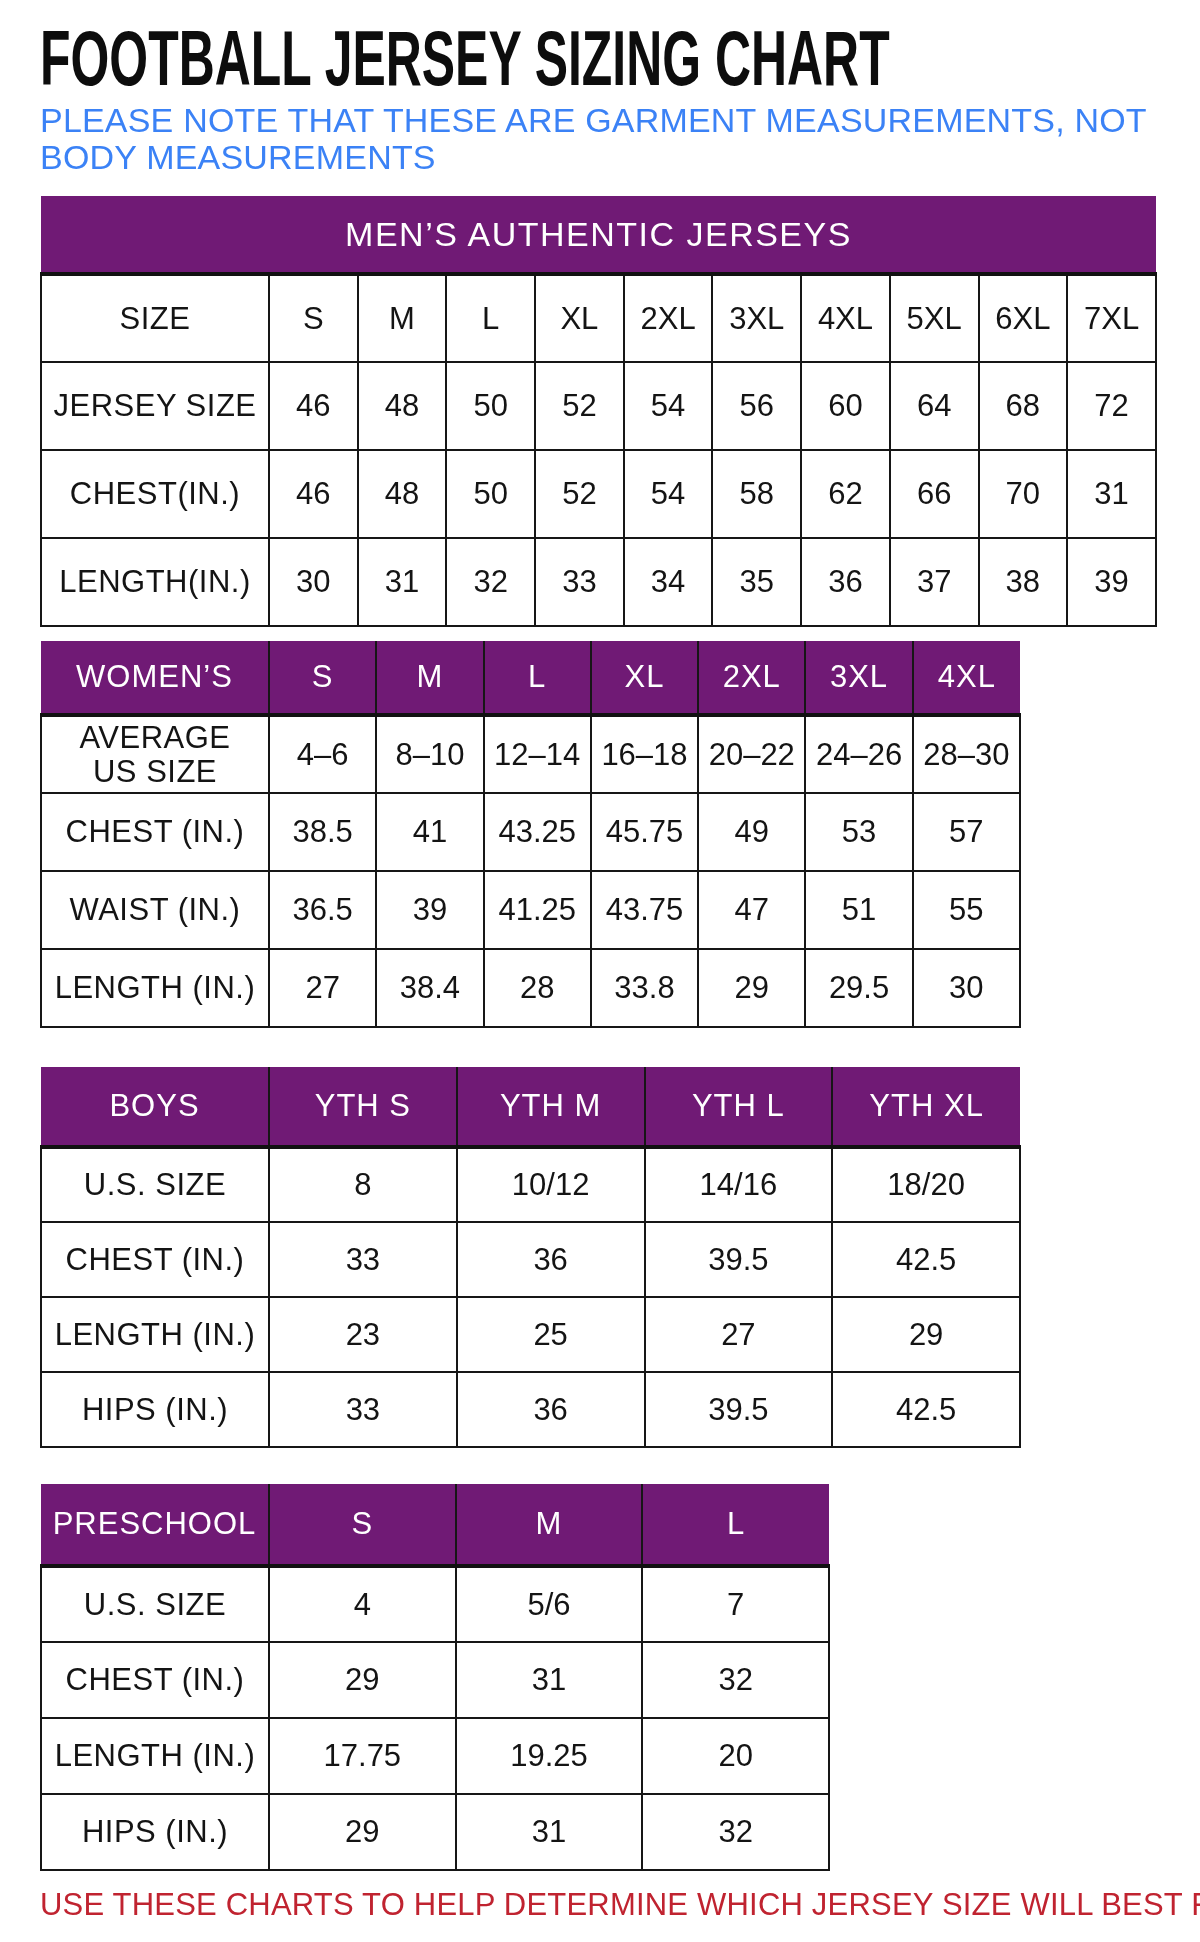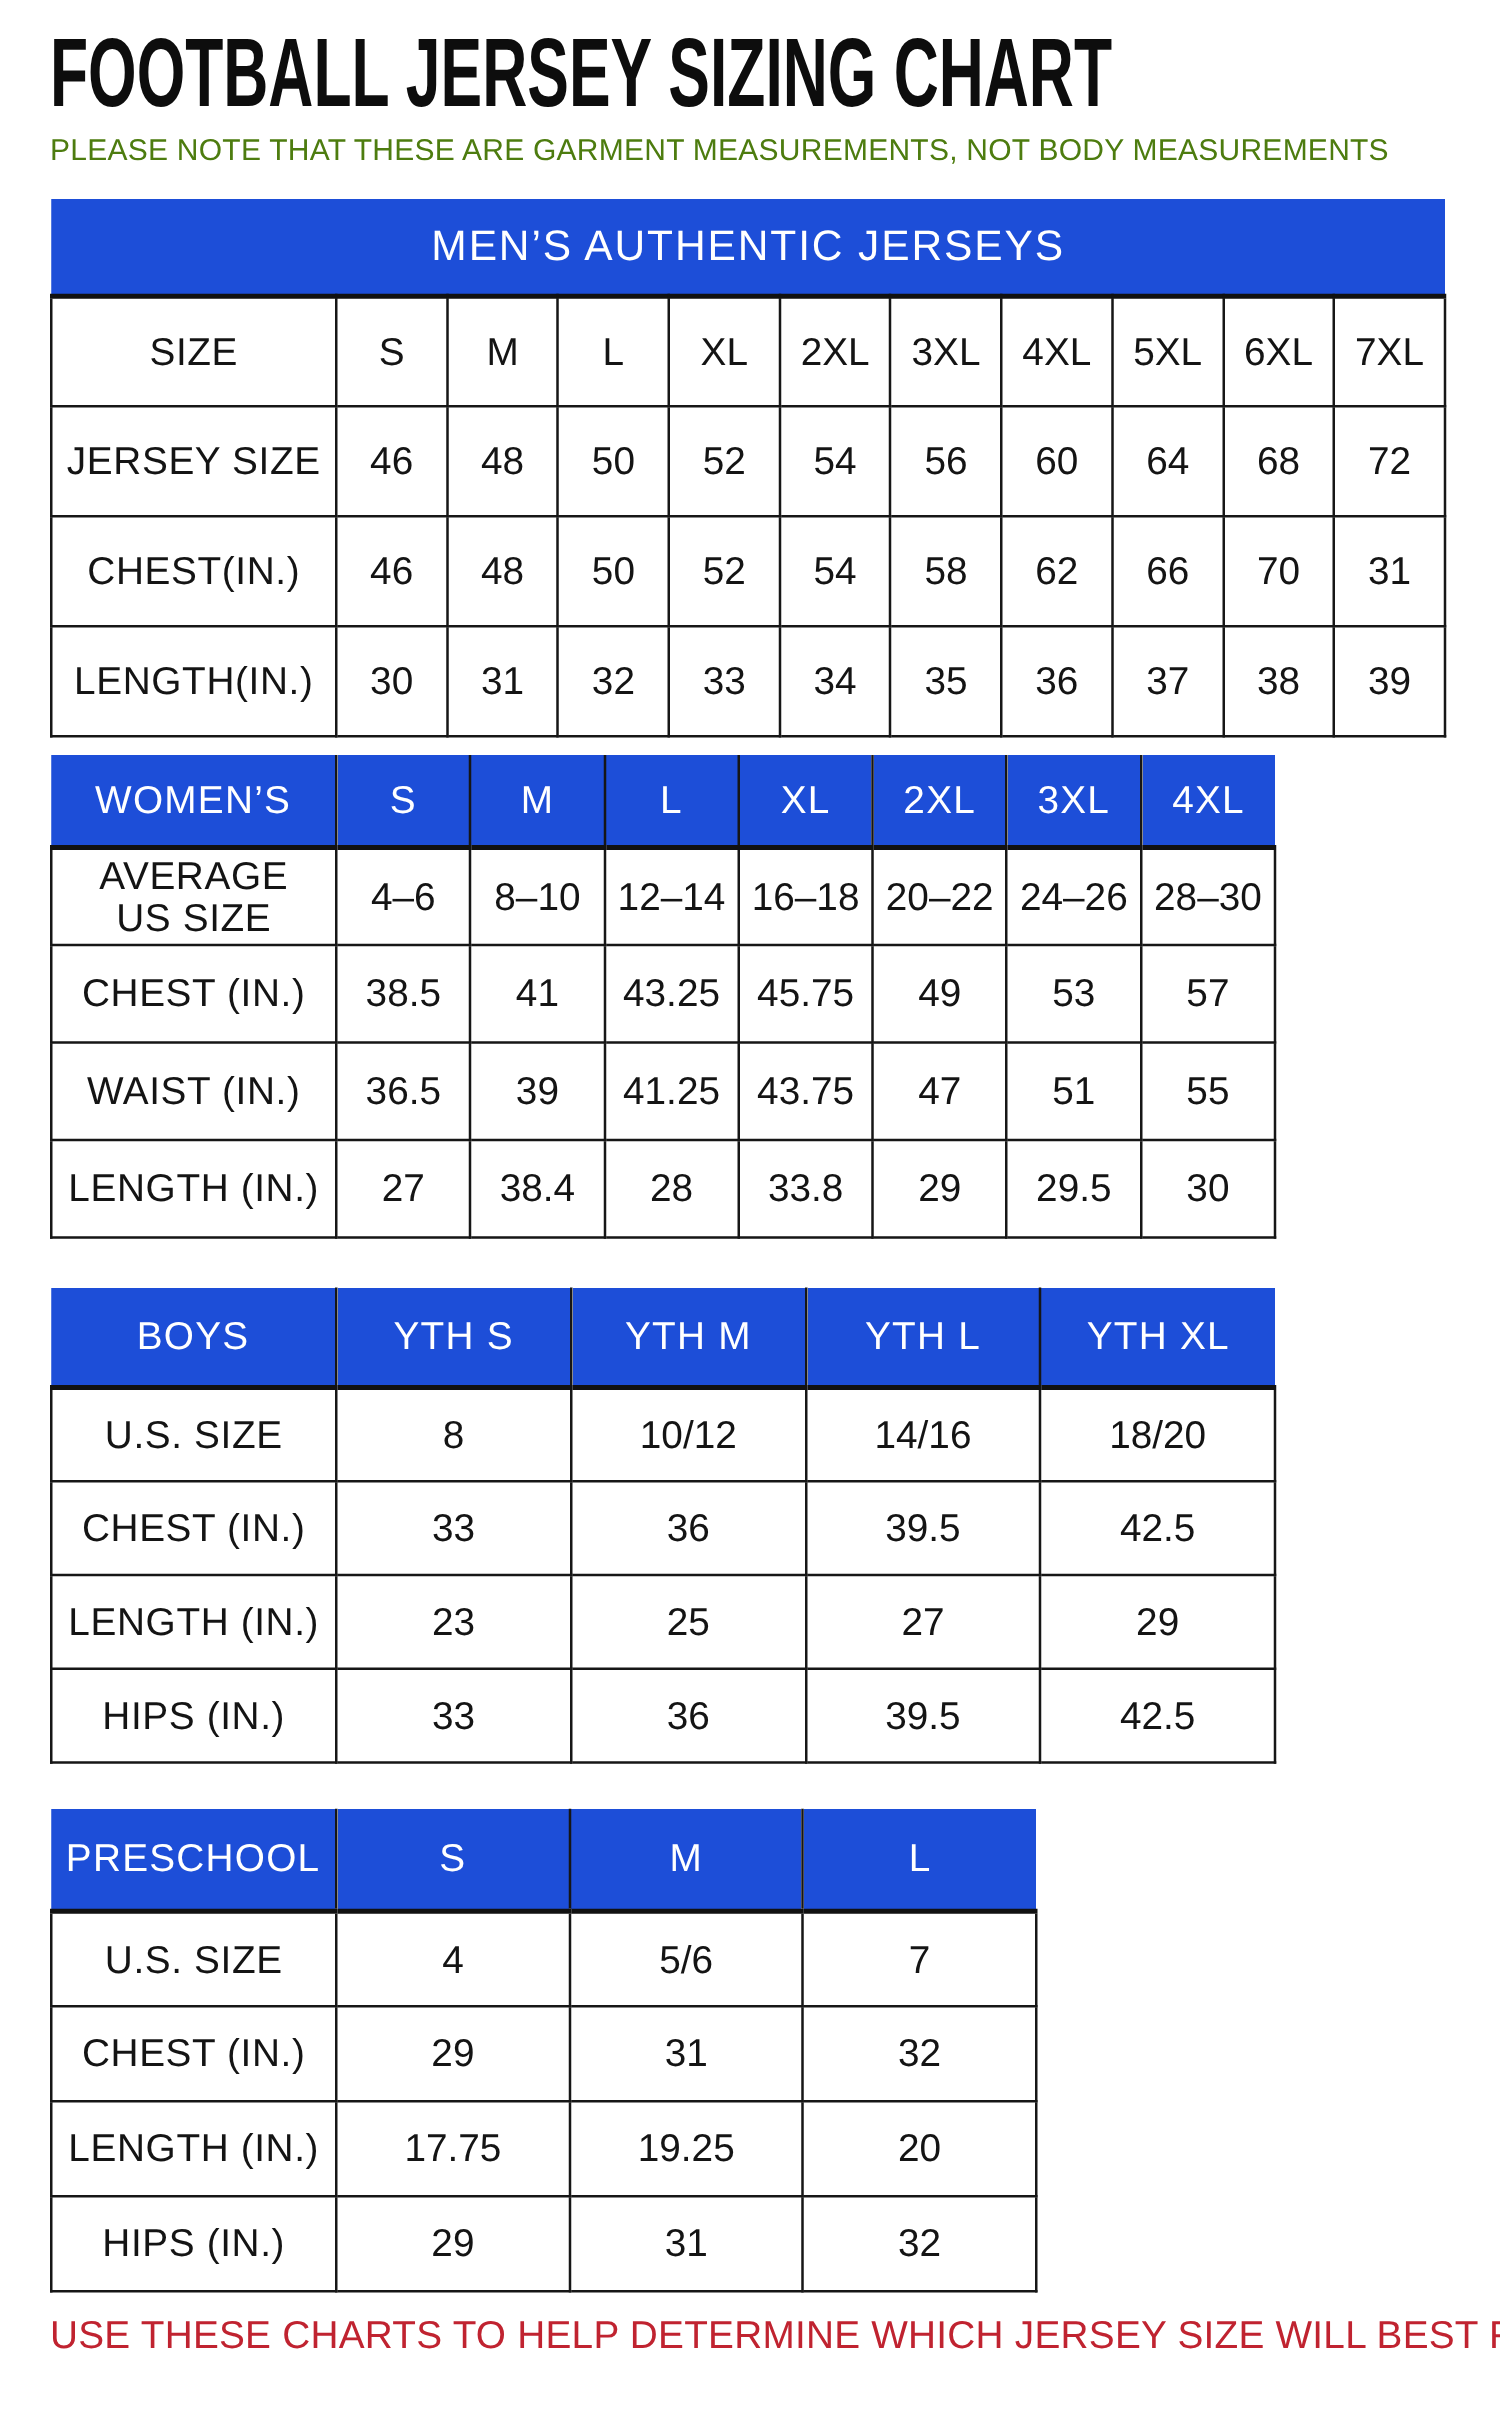--- a/index.html
+++ b/index.html
@@ -32,24 +32,24 @@
     transform-origin: left center;
     font-weight: bold;
     color: #0d0d0d;
     letter-spacing: 0px;
   }
 
   
   .note {
     margin: 10px 0 0 0;
     width: 1120px;
-    font-size: 24px;
+    font-size: 34px;
     line-height: 37px;
     letter-spacing: 0.2px;
-    color: #4d7c0f;
+    color: #3b82f6;
   }
 
   
   table.size-table {
     border-collapse: collapse;
     table-layout: fixed;
     font-size: 31px;
   }
   table.mens      { width: 1117px; margin-top: 20px; }
   table.womens    { width: 981px;  margin-top: 14px; }
@@ -60,21 +60,21 @@
 
   td {
     text-align: center;
     vertical-align: middle;
     border: 2px solid #161616;
     padding: 0;
     overflow: hidden;
   }
   
   td.hd {
-    background: #1d4ed8;
+    background: #701a75;
     color: #ffffff;
     border-top: none;
     border-bottom: 4px solid #111111;
     letter-spacing: 1px;
     margin-left: 12px;
   }
   tr > td.hd:first-child { border-left: none; }
   tr > td.hd:last-child  { border-right: none; }
   td.banner {
     font-size: 34px;

